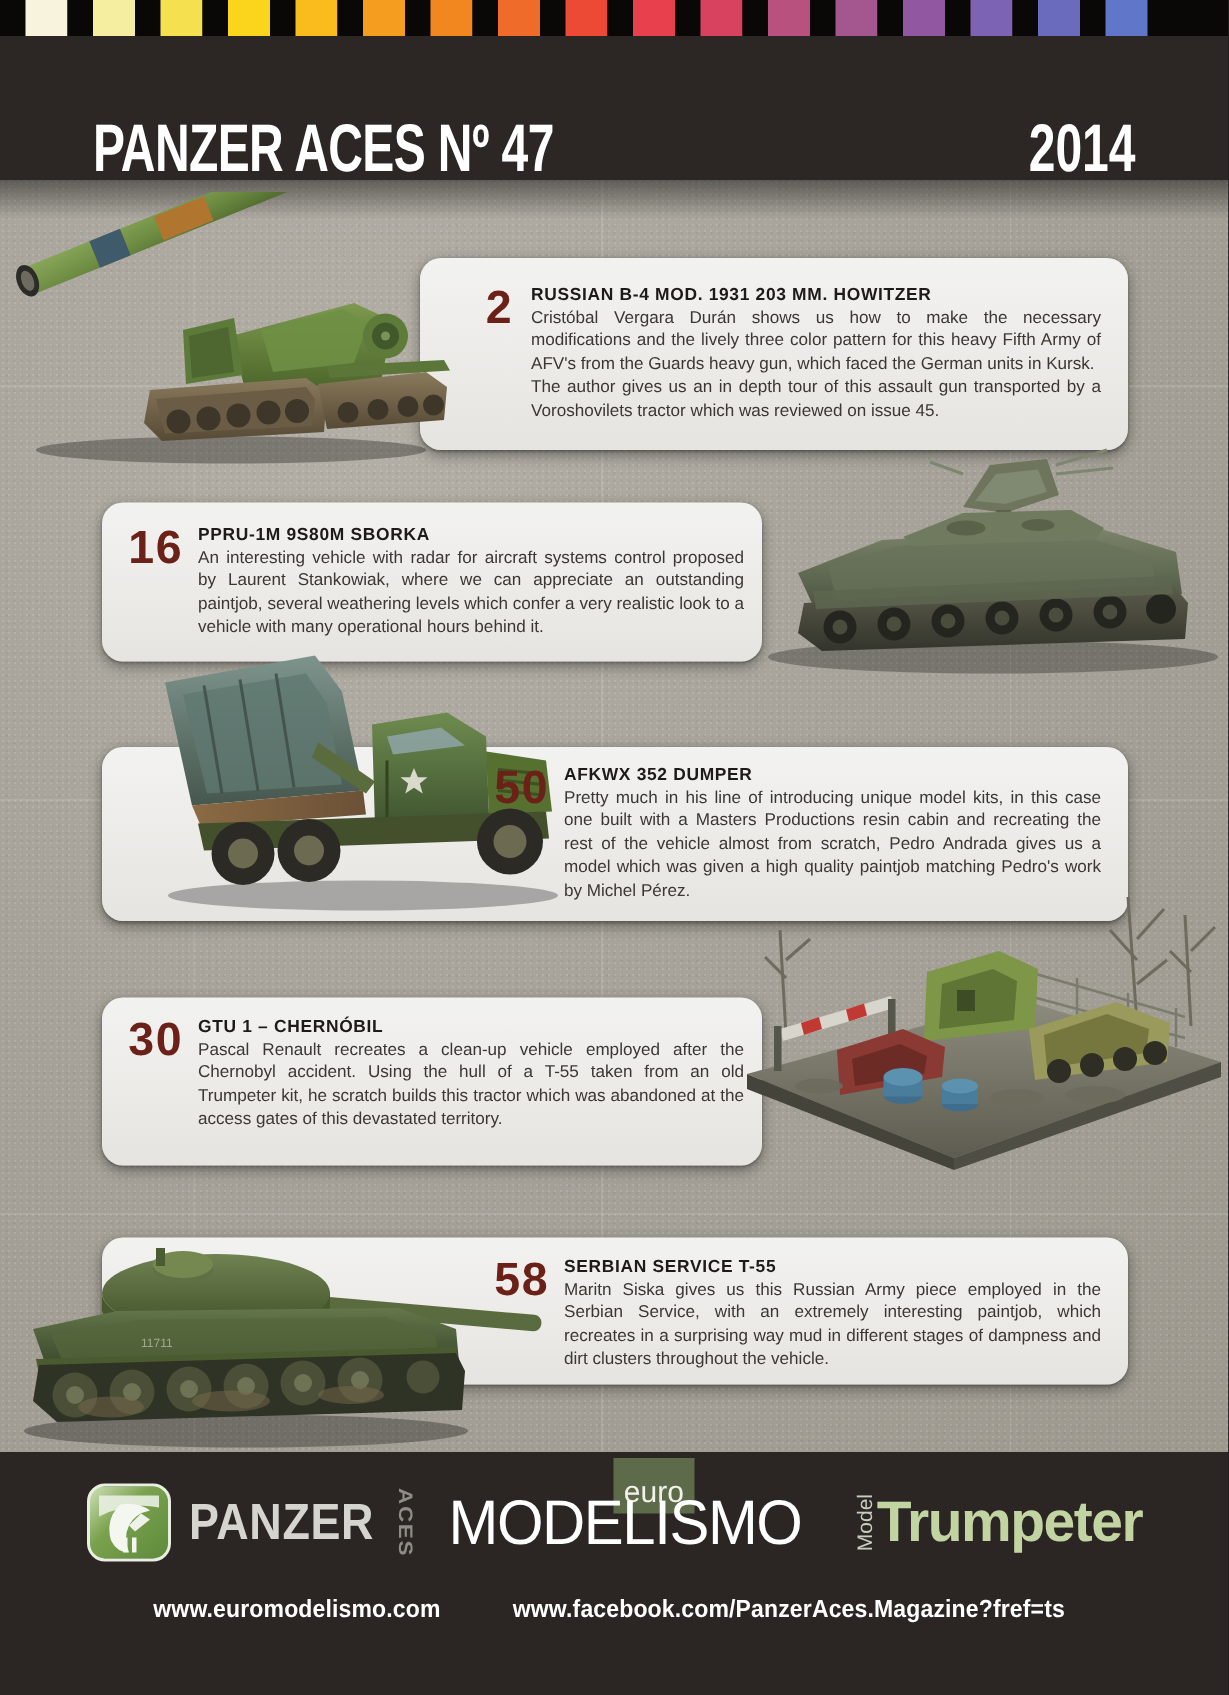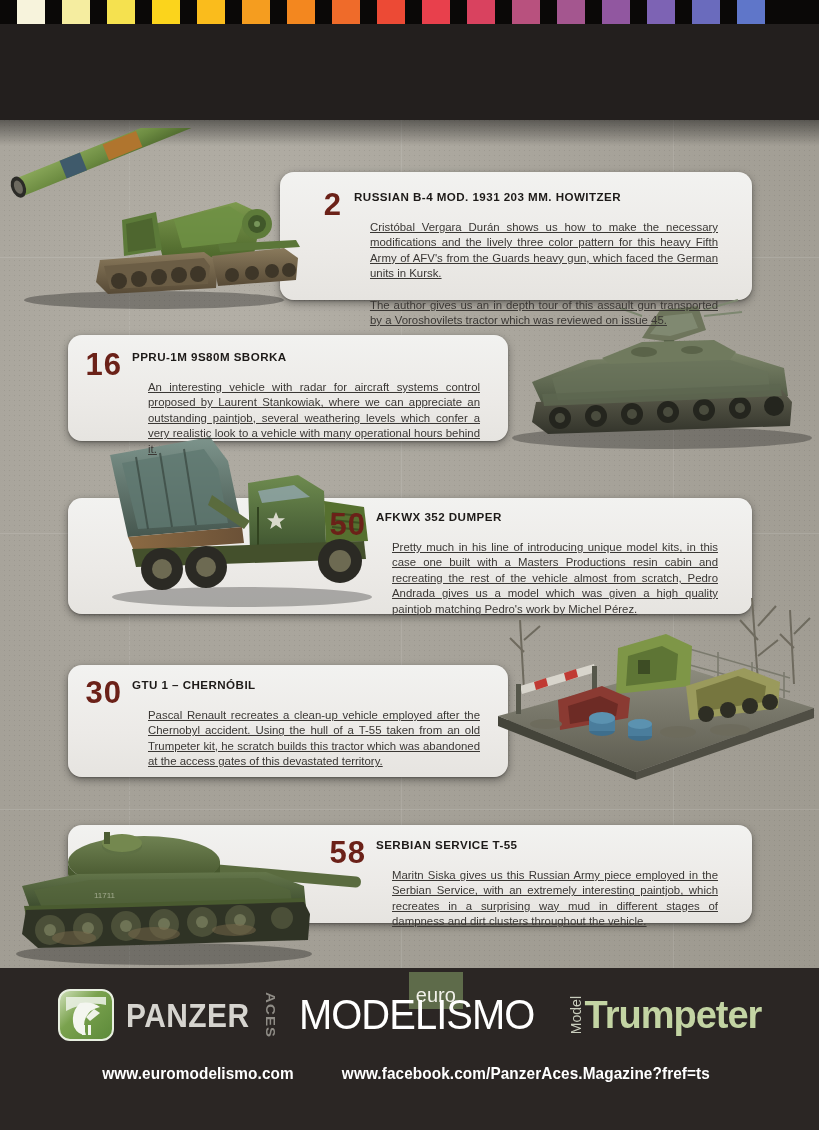--- a/index.html
+++ b/index.html
@@ -139,21 +139,21 @@
     color: #1d1a18;
     margin-bottom: 1px;
   }
   .card-body {
     font-family: "Liberation Sans", sans-serif;
     font-size: 11.4px;
     line-height: 15.4px;
     color: #3a3734;
     text-align: justify;
   }
-  .card-body p { margin: 16px; text-decoration: underline; }
+  .card-body p { margin: 0; }
 
   
   .photo { position: absolute; z-index: 5; pointer-events: none; }
   .photo svg { display: block; width: 100%; height: 100%; }
 
   
   #footer {
     position: absolute;
     left: 0; top: 968px;
     width: 819px; height: 162px;
@@ -292,20 +292,24 @@
       <div class="swatch-gap"></div>
       <div class="swatch" style="background: rgb(145, 87, 160);"></div>
       <div class="swatch-gap"></div>
       <div class="swatch" style="background: rgb(125, 99, 180);"></div>
       <div class="swatch-gap"></div>
       <div class="swatch" style="background: rgb(106, 107, 189);"></div>
       <div class="swatch-gap"></div>
       <div class="swatch" style="background: rgb(95, 118, 201);"></div>
     </div>
 
+  <div id="header">
+    <div id="header-title">PANZER ACES Nº 47</div>
+    <div id="header-year">2014</div>
+  </div>
 
   <div id="content">
 
     <div class="photo" style="left:4px; top:8px; width:300px; height:182px;">
       <svg viewBox="0 0 300 182">
         <defs>
           <linearGradient id="g-barrel" x1="0" y1="0" x2="1" y2="1">
             <stop offset="0%" stop-color="#8aa85a"></stop>
               <stop offset="55%" stop-color="#6d8c42"></stop>
               <stop offset="100%" stop-color="#4f6a2e"></stop>

